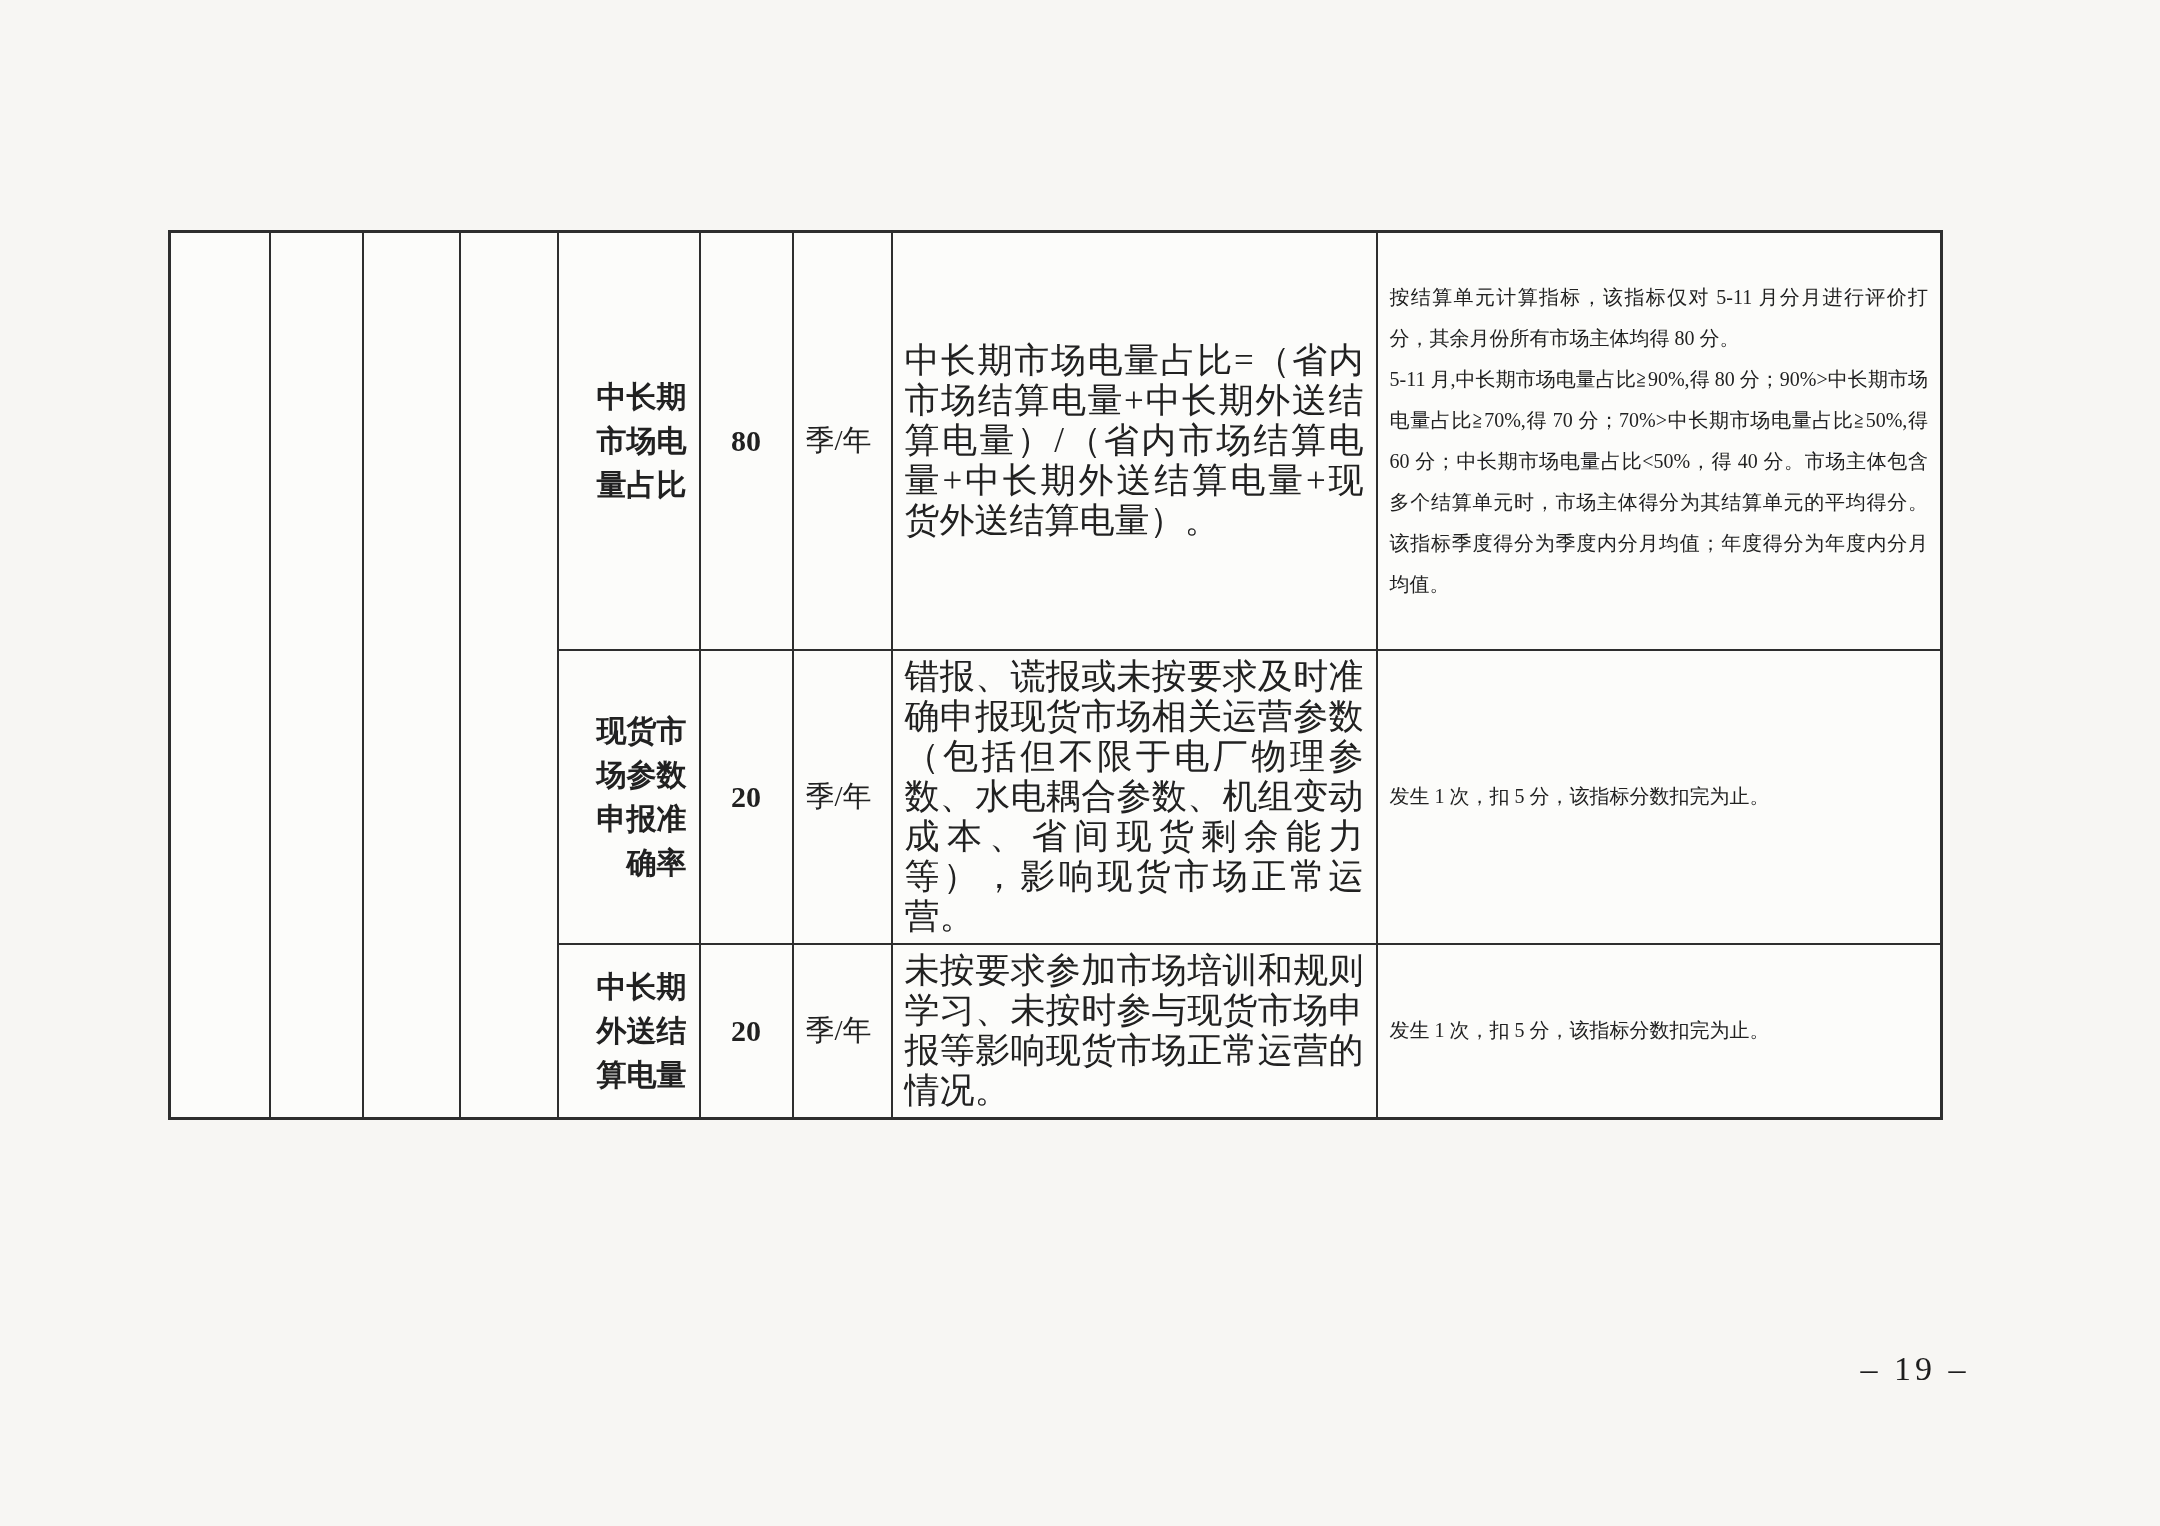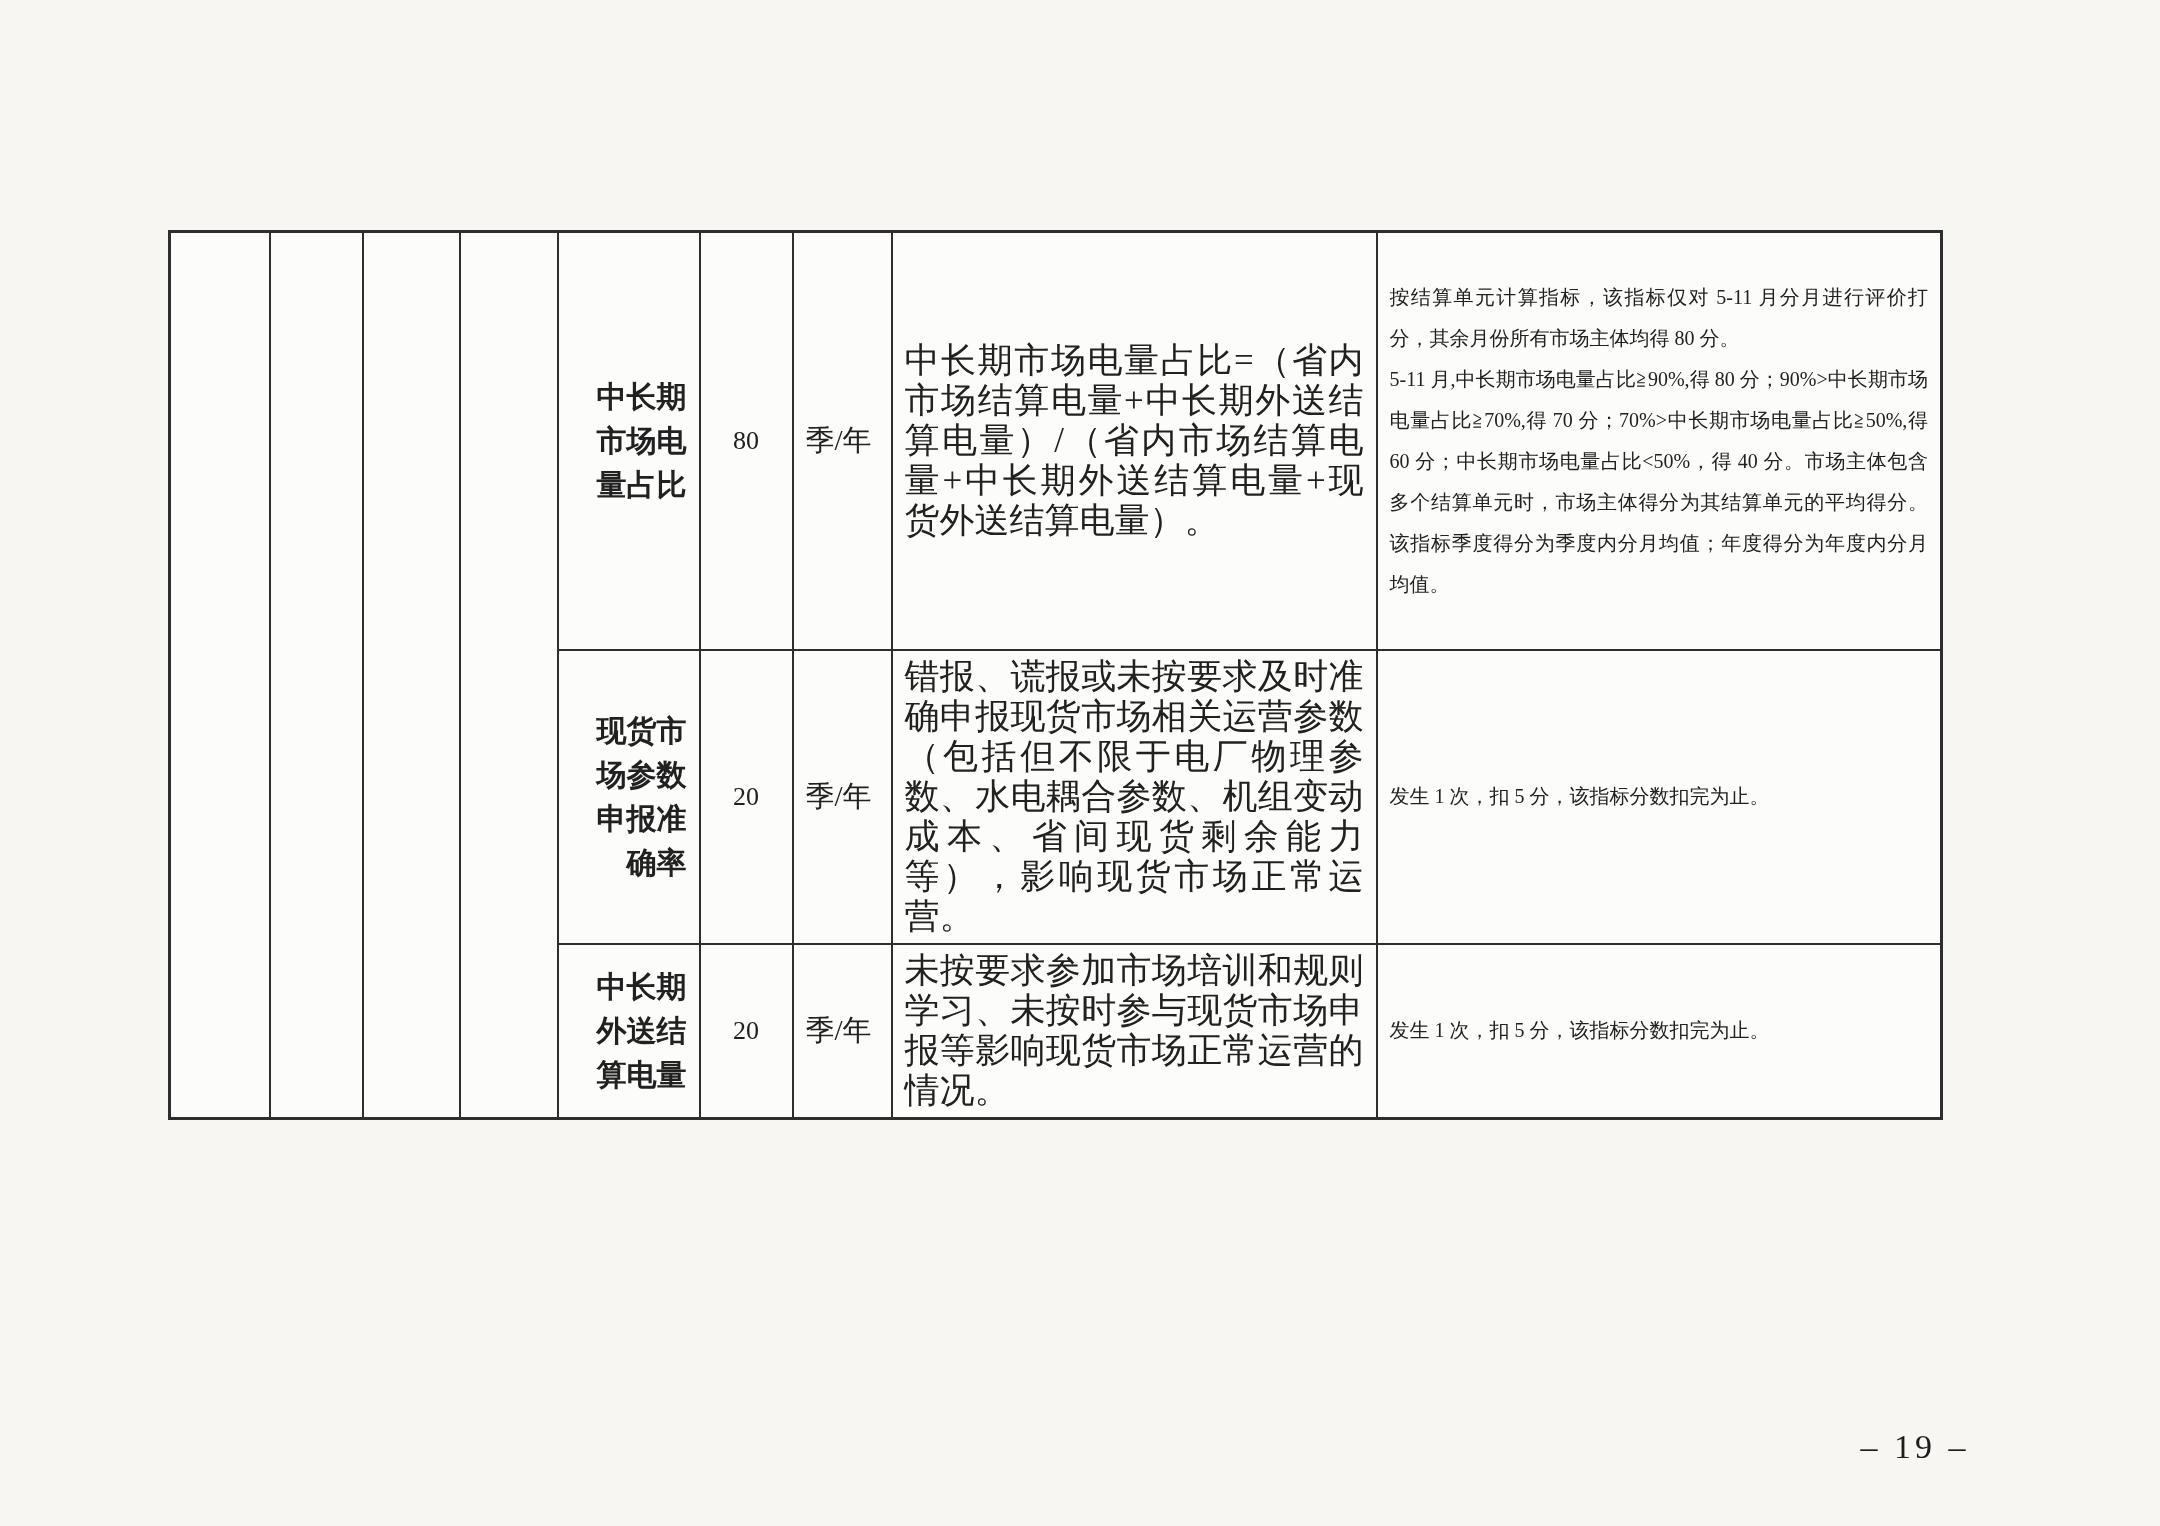--- a/index.html
+++ b/index.html
@@ -31,40 +31,40 @@
   table.eval{border:3px solid var(--line,#2e2e2e);}
   td.empty{padding:0;}
   td.name{
     font-family:"Liberation Sans","DejaVu Sans",sans-serif;
     font-weight:bold;
     font-size:30px;line-height:44px;
     text-align:right;
     padding:6px 6px;
   }
   td.score{
-    font-size:26px;text-align:center;font-weight:400;
+    font-size:30px;text-align:center;font-weight:700;
   }
   td.freq{
     font-size:29px;text-align:left;
   }
   td.desc{
     font-size:35px;line-height:40px;
     text-align:justify;
   }
   td.rule{
     font-size:20px;line-height:41px;
     text-align:justify;
     white-space:pre-line;
   }
   tr.r1{height:418px;}
   tr.r2{height:205px;}
   tr.r3{height:116px;}
   .page-number{
     position:absolute;
-    left:1830px;top:1428px;
+    left:1830px;top:1350px;
     width:170px;
     text-align:center;
     font-size:34px;
     letter-spacing:4px;
     color:#1d1d1d;
   }
 </style>
 </head>
 <body>
 

